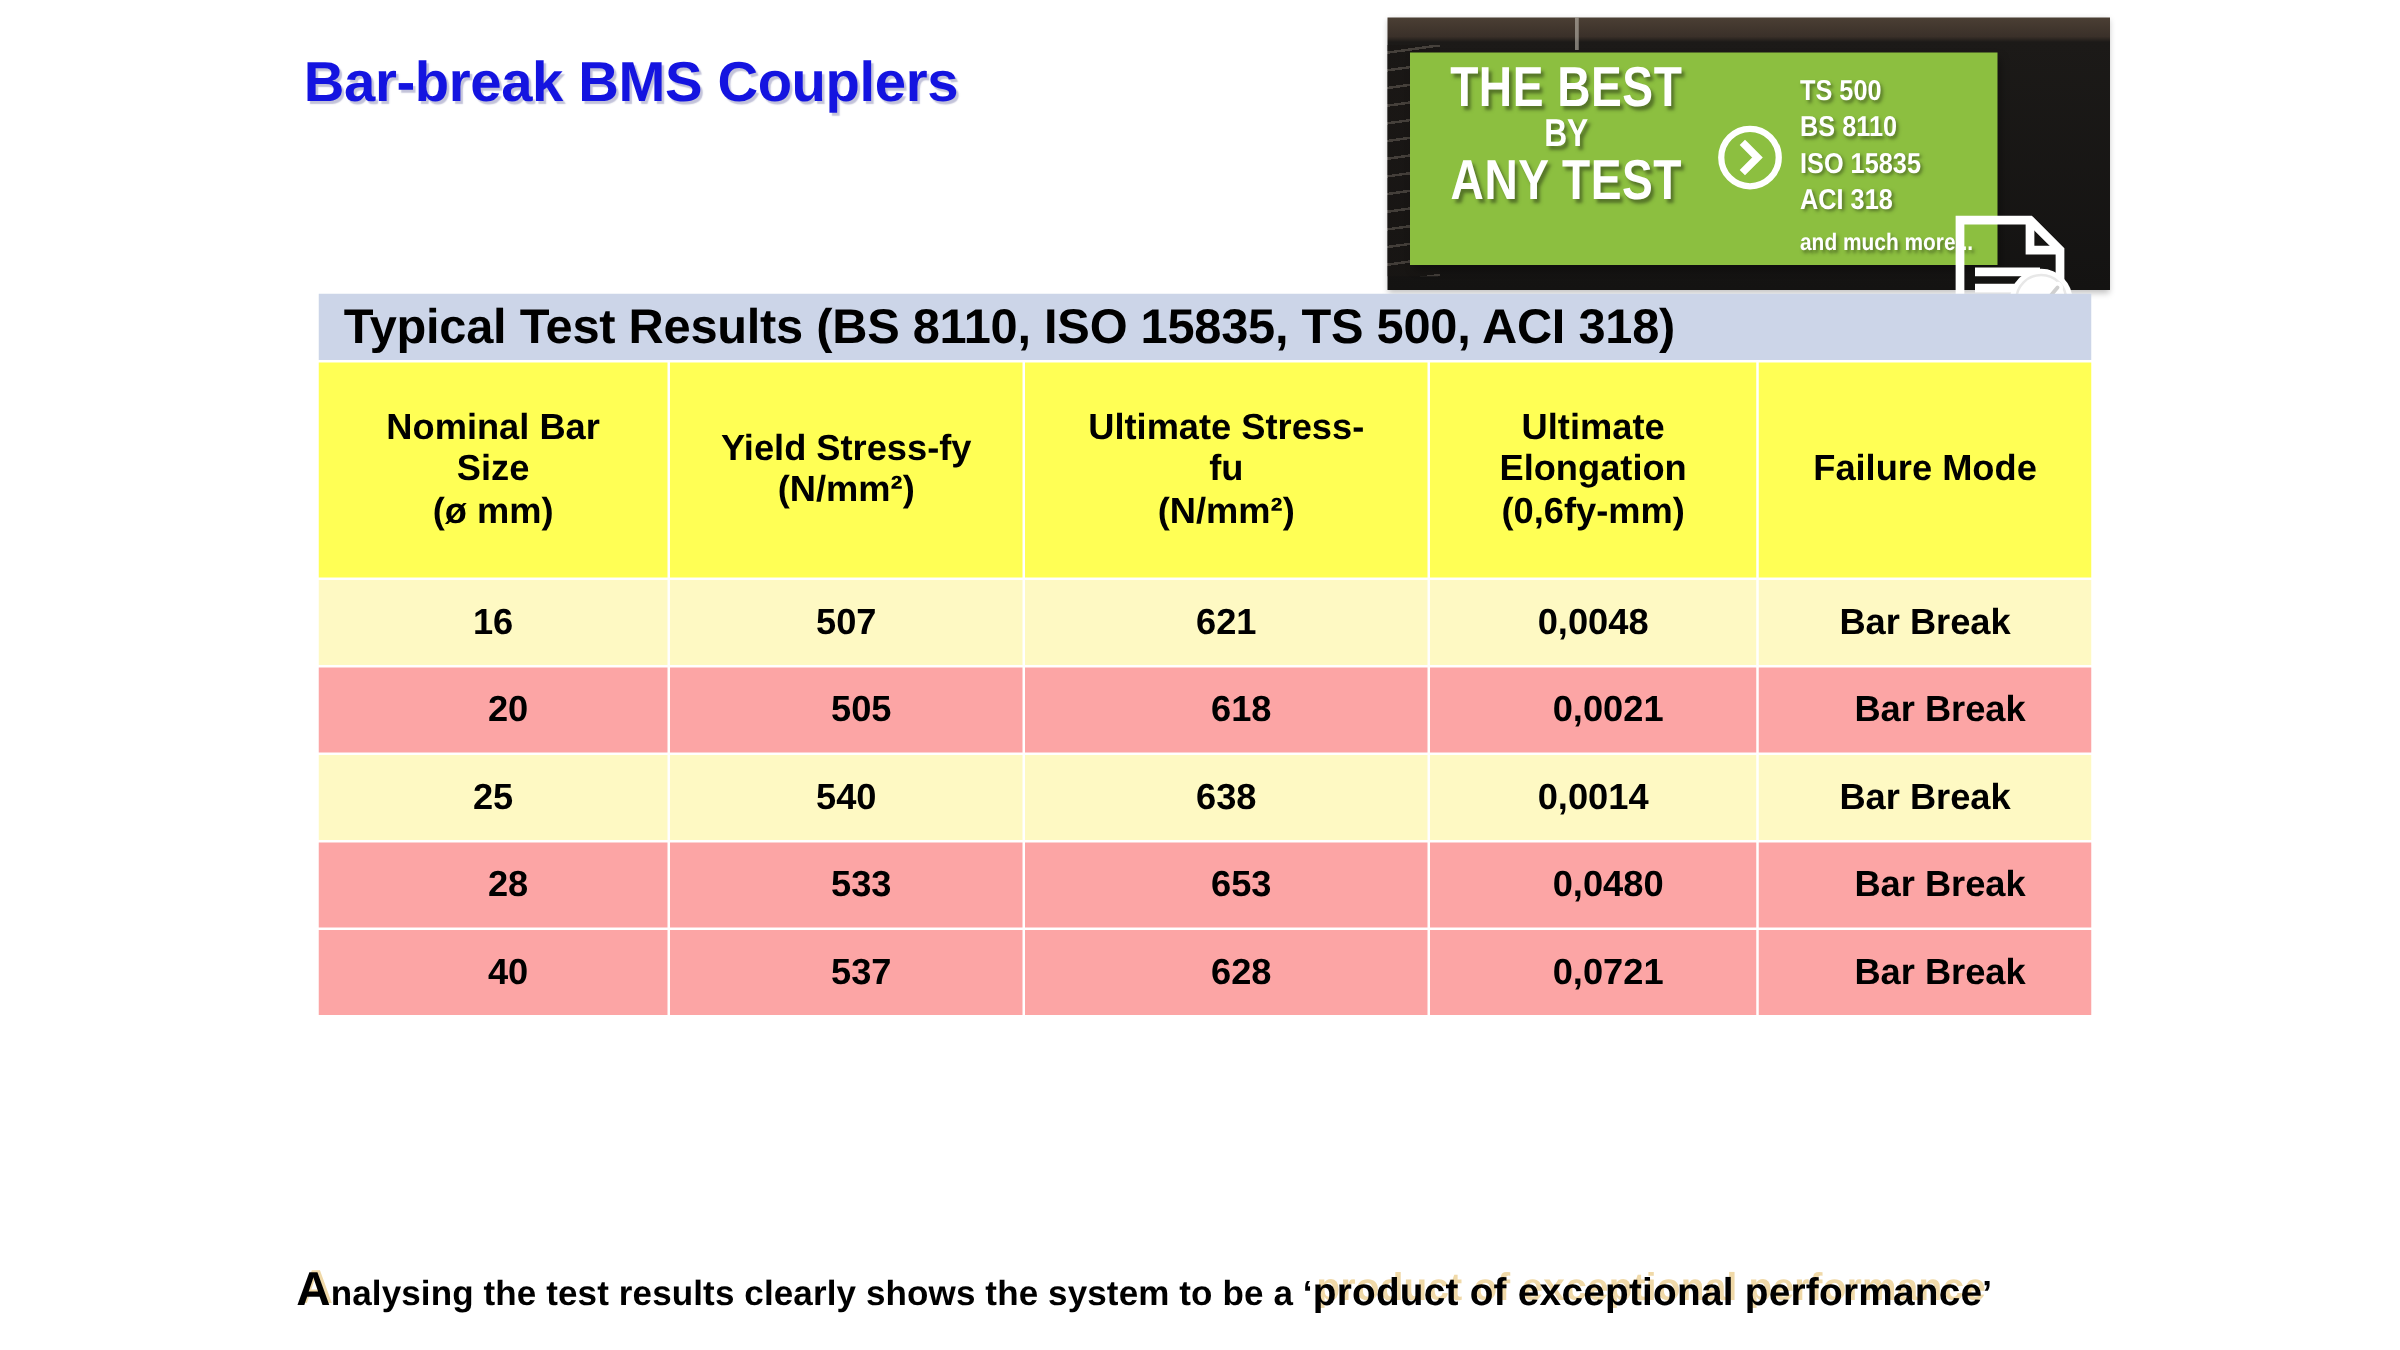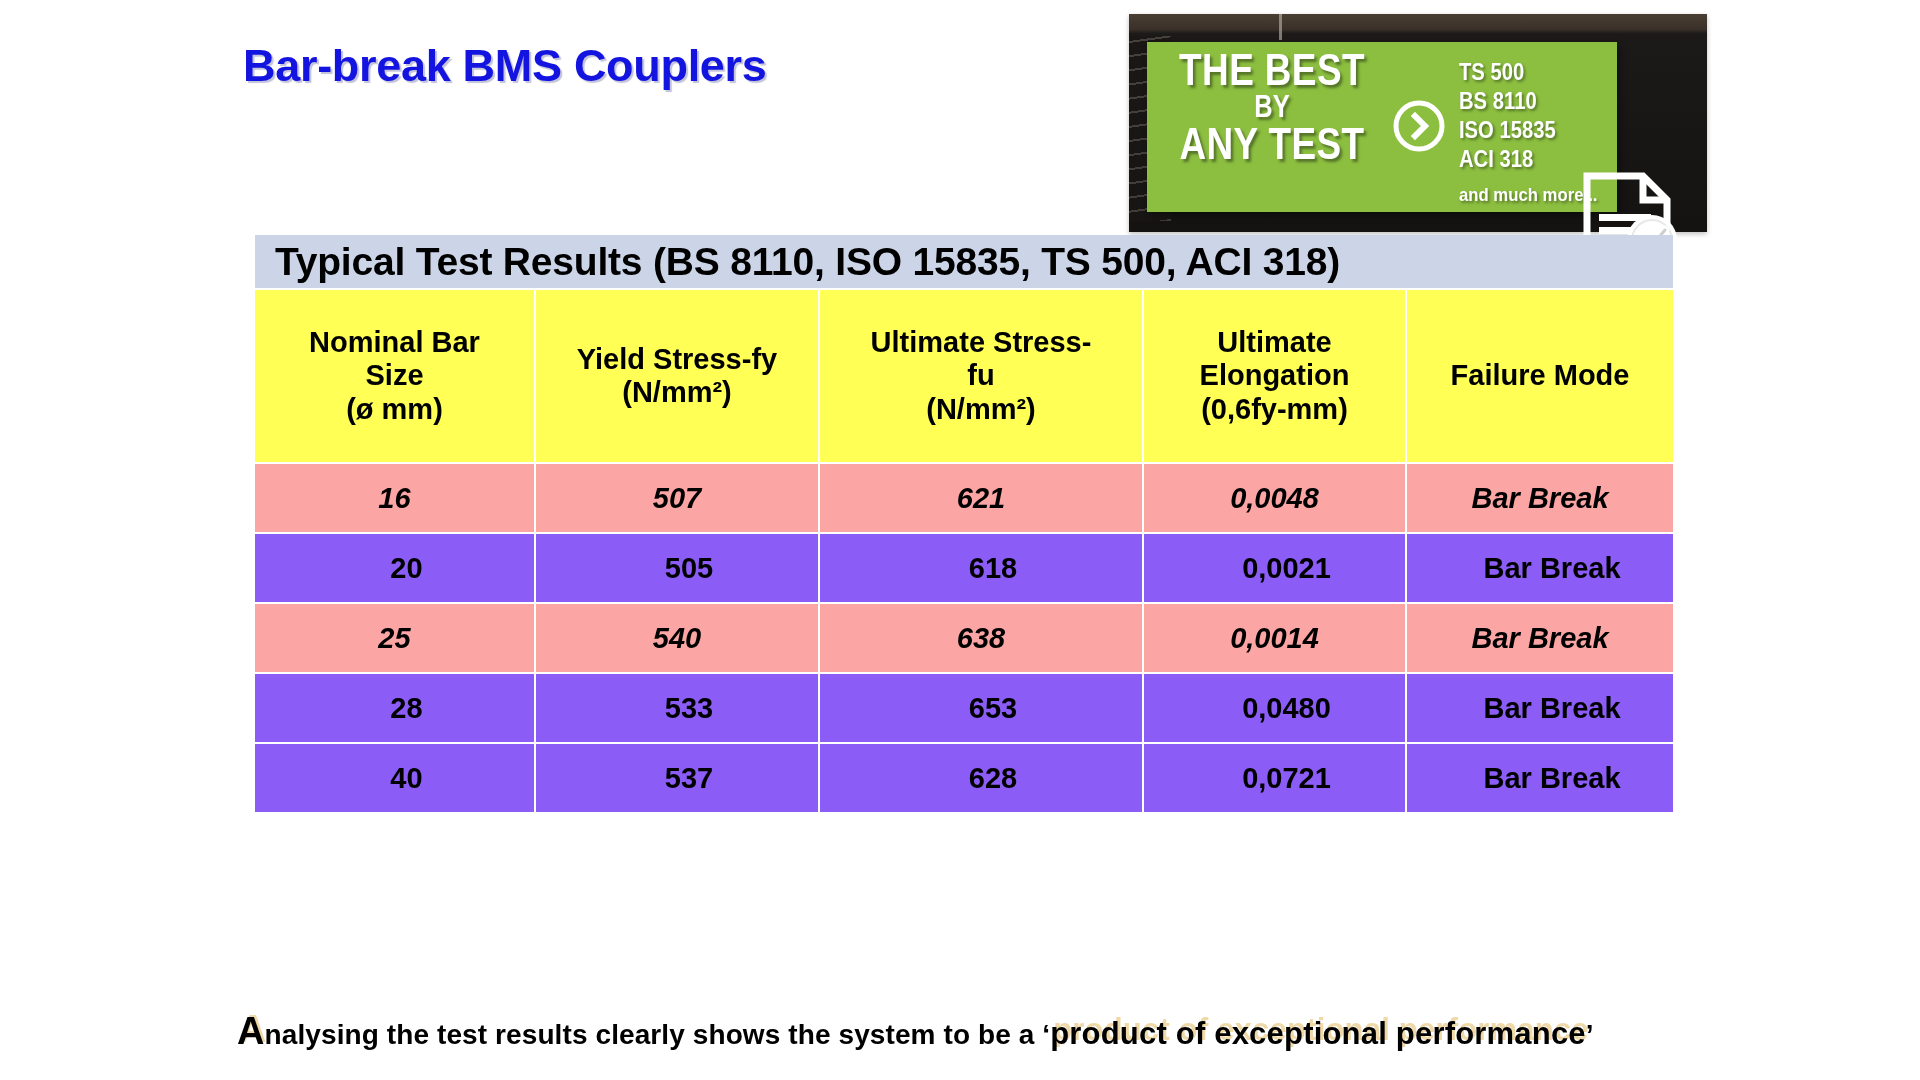--- a/index.html
+++ b/index.html
@@ -29,21 +29,20 @@
     text-align: center;
   }
 
   
   .banner {
     position: absolute;
     left: 1110px;
     top: 10px;
     width: 580px;
     height: 225px;
-    margin-left: 19px;
   }
   .banner-photo {
     position: absolute;
     left: 0;
     top: 4px;
     width: 578px;
     height: 218px;
     background:
       linear-gradient(180deg, #4b3f34 0%, #3a3029 7%, #1c1a18 9%, #141312 100%);
     box-shadow: 0 2px 5px rgba(0,0,0,0.25);
@@ -169,22 +168,22 @@
     line-height: 1.14;
   }
   .data-cell {
     height: 68px;
     text-align: center;
     vertical-align: middle;
     font-size: 29px;
     font-weight: bold;
     color: #000000;
   }
-  .row-a .data-cell { background: #fca5a5; font-style: italic; }
-  .row-b .data-cell { background: #8b5cf6; padding-left: 24px; }
+  .row-a .data-cell { background: #fef9c3; }
+  .row-b .data-cell { background: #fca5a5; padding-left: 24px; }
 
   .col-1 { width: 279px; }
   .col-2 { width: 282px; }
   .col-3 { width: 322px; }
   .col-4 { width: 261px; }
   .col-5 { width: 266px; }
 
   
   .footer {
     position: absolute;

